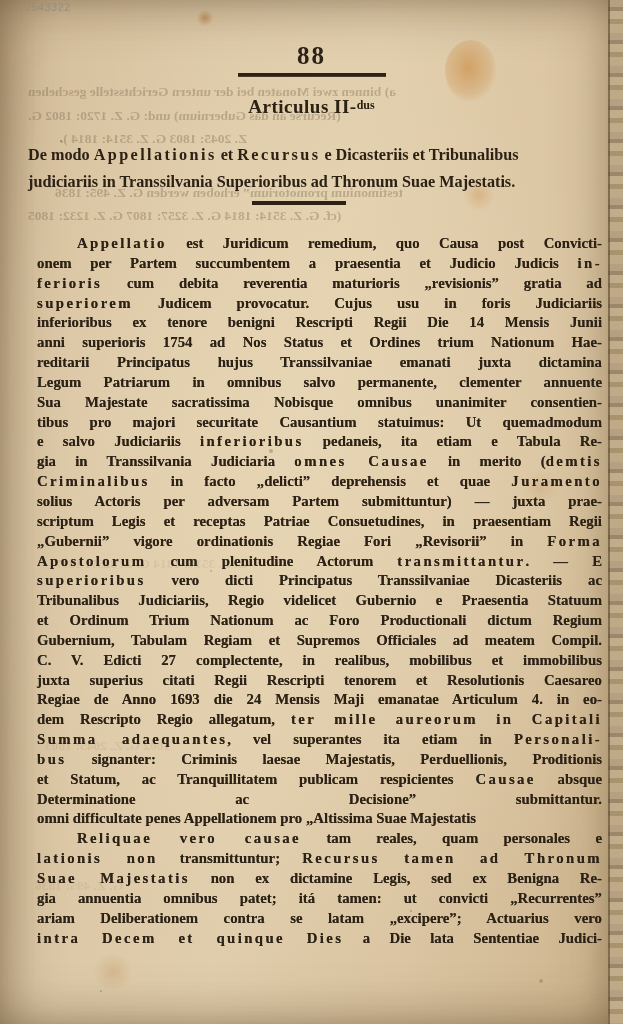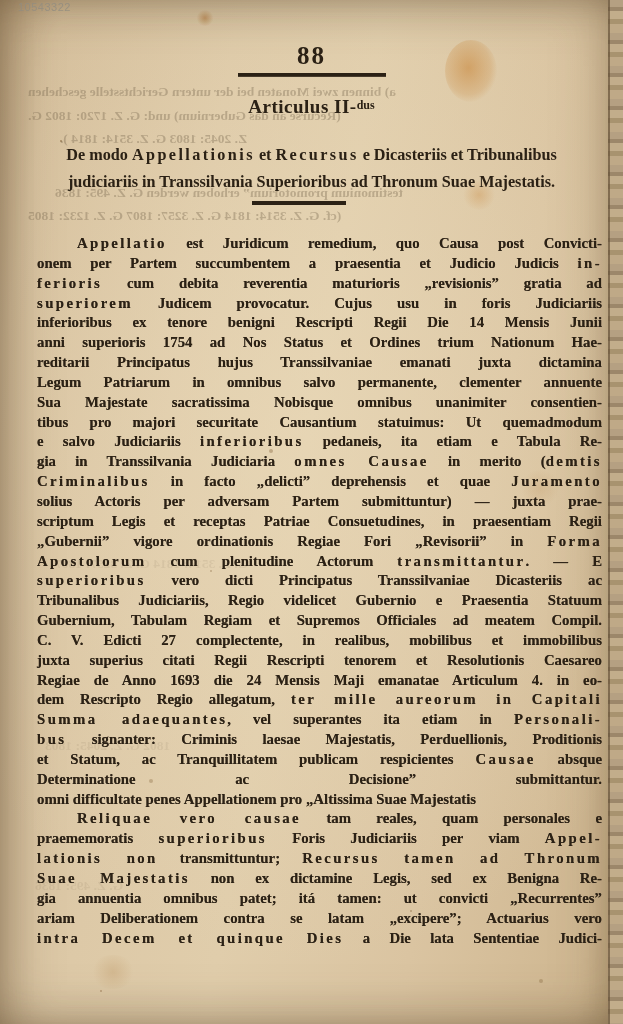--- a/index.html
+++ b/index.html
@@ -59,21 +59,21 @@
   .scan-id{position:absolute;top:1px;left:18px;font-family:"Liberation Sans",sans-serif;
     font-size:11px;color:#938d80;letter-spacing:.5px;opacity:.85;}
   
   .pagenum{position:absolute;top:42px;width:100%;text-align:center;
     font-size:25px;font-weight:700;letter-spacing:2px;}
   .rule-88{position:absolute;top:73px;left:50%;transform:translateX(-50%);
     width:148px;height:2px;border-top:3px solid var(--ink);border-bottom:1.5px solid rgba(43,33,21,.85);}
   .articulus{position:absolute;top:96px;width:100%;text-align:center;
     font-size:19px;font-weight:700;letter-spacing:.5px;}
   .articulus sup{font-size:12px;vertical-align:4px;letter-spacing:0;}
-  .doc-title{position:absolute;top:142px;left:28px;width:567px;text-align:center;
+  .doc-title{position:absolute;top:142px;left:28px;width:567px;text-align:left;
     font-size:16.2px;font-weight:700;line-height:26.5px;}
   .rule-short{position:absolute;top:201px;left:252px;width:94px;height:3.5px;background:var(--ink);}
   
   .body-text{position:absolute;top:234px;left:37px;width:565px;
     font-size:14.8px;font-weight:700;color:var(--ink);
     text-shadow:0 0 .5px rgba(43,33,21,.6);}
   .line{height:19.85px;line-height:19.85px;text-align:justify;text-align-last:justify;
     white-space:nowrap;overflow:visible;}
   .para .line:first-child{text-indent:40px;}
   .para.p1 .line:last-child{text-align-last:left;}
@@ -131,34 +131,34 @@
         <div class="line"><span>tibus pro majori securitate Causantium statuimus: Ut quemadmodum</span></div>
         <div class="line"><span>e salvo Judiciariis </span><span class="ls">inferioribus</span><span> pedaneis, ita etiam e Tabula Re-</span></div>
         <div class="line"><span>gia in Transsilvania Judiciaria </span><span class="ls">omnes Causae</span><span> in merito (</span><span class="ls">demtis</span></div>
         <div class="line"><span class="ls">Criminalibus</span><span> in facto „delicti” deprehensis et quae </span><span class="ls">Juramento</span></div>
         <div class="line"><span>solius Actoris per adversam Partem submittuntur) — juxta prae-</span></div>
         <div class="line"><span>scriptum Legis et receptas Patriae Consuetudines, in praesentiam Regii</span></div>
         <div class="line"><span>„Gubernii” vigore ordinationis Regiae Fori „Revisorii” in </span><span class="ls">Forma</span></div>
         <div class="line"><span class="ls">Apostolorum</span><span> cum plenitudine Actorum </span><span class="ls">transmittantur</span><span>. — E</span></div>
         <div class="line"><span class="ls">superioribus</span><span> vero dicti Principatus Transsilvaniae Dicasteriis ac</span></div>
         <div class="line"><span>Tribunalibus Judiciariis, Regio videlicet Gubernio e Praesentia Statuum</span></div>
+        <div class="line"><span>et Ordinum Trium Nationum ac Foro Productionali dictum Regium</span></div>
         <div class="line"><span>Gubernium, Tabulam Regiam et Supremos Officiales ad meatem Compil.</span></div>
         <div class="line"><span>C. V. Edicti 27 complectente, in realibus, mobilibus et immobilibus</span></div>
         <div class="line"><span>juxta superius citati Regii Rescripti tenorem et Resolutionis Caesareo</span></div>
         <div class="line"><span>Regiae de Anno 1693 die 24 Mensis Maji emanatae Articulum 4. in eo-</span></div>
         <div class="line"><span>dem Rescripto Regio allegatum, </span><span class="ls">ter mille aureorum in Capitali</span></div>
         <div class="line"><span class="ls">Summa adaequantes</span><span>, vel superantes ita etiam in </span><span class="ls">Personali-</span></div>
         <div class="line"><span class="ls">bus</span><span> signanter: Criminis laesae Majestatis, Perduellionis, Proditionis</span></div>
         <div class="line"><span>et Statum, ac Tranquillitatem publicam respicientes </span><span class="ls">Causae</span><span> absque</span></div>
         <div class="line"><span>Determinatione ac Decisione” submittantur.</span></div>
         <div class="line"><span>omni difficultate penes Appellationem pro „Altissima Suae Majestatis</span></div>
       </div>
     <div class="para p2">
         <div class="line"><span class="ls">Reliquae vero causae</span><span> tam reales, quam personales e</span></div>
-        <div class="line"><span>praememoratis </span><span class="ls">superioribus</span><span> Foris Judiciariis per viam </span><span class="ls">Appel-</span></div>
         <div class="line"><span class="ls">lationis non</span><span> transmittuntur; </span><span class="ls">Recursus tamen ad Thronum</span></div>
         <div class="line"><span class="ls">Suae Majestatis</span><span> non ex dictamine Legis, sed ex Benigna Re-</span></div>
         <div class="line"><span>gia annuentia omnibus patet; itá tamen: ut convicti „Recurrentes”</span></div>
         <div class="line"><span>ariam Deliberationem contra se latam „excipere”; Actuarius vero</span></div>
         <div class="line"><span class="ls">intra Decem et quinque Dies</span><span> a Die lata Sententiae Judici-</span></div>
       </div>
   </main>
 
   <div class="edge-right"></div>
 </div>

